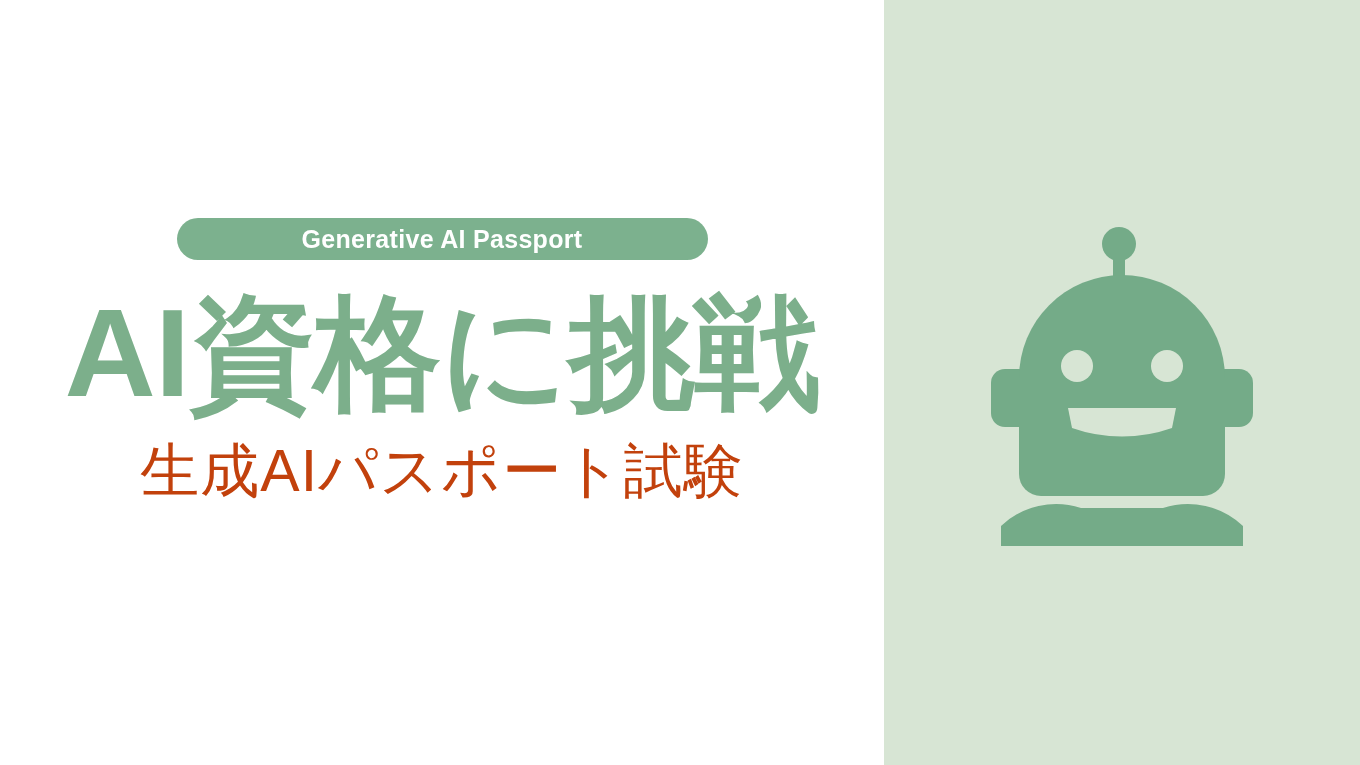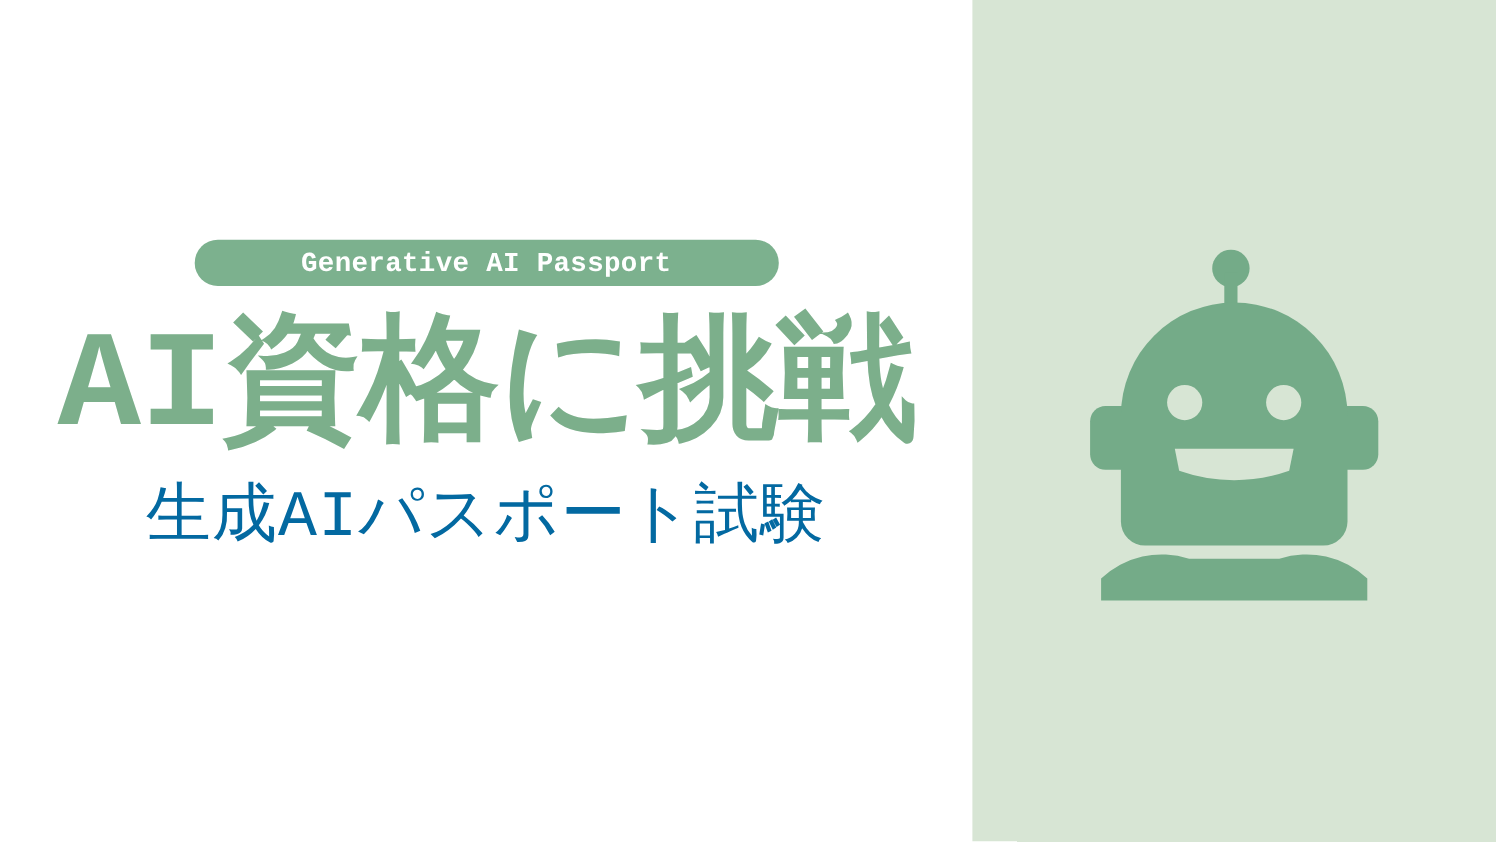--- a/index.html
+++ b/index.html
@@ -38,21 +38,20 @@
     left: 0;
     top: 0;
     width: 884px;
     height: 765px;
     display: flex;
     flex-direction: column;
     align-items: center;
     justify-content: center;
     padding-bottom: 36px;
     box-sizing: border-box;
-    font-family: Liberation Mono, monospace;
   }
 
   
   .badge {
     display: flex;
     align-items: center;
     justify-content: center;
     height: 42px;
     min-width: 531px;
     padding: 0 34px;
@@ -77,21 +76,21 @@
     color: #7CAF8B;
     letter-spacing: -1px;
     white-space: nowrap;
     text-align: center;
     transform: scaleX(1.02);
   }
 
   
   .subtitle {
     margin: 14px 0 0 0;
-    color: #0369a1;
+    color: #c2410c;
     font-size: 59px;
     font-weight: 400;
     line-height: 1.36;
     letter-spacing: 1px;
     white-space: nowrap;
   }
   .subtitle-line {
     display: block;
   }
 

